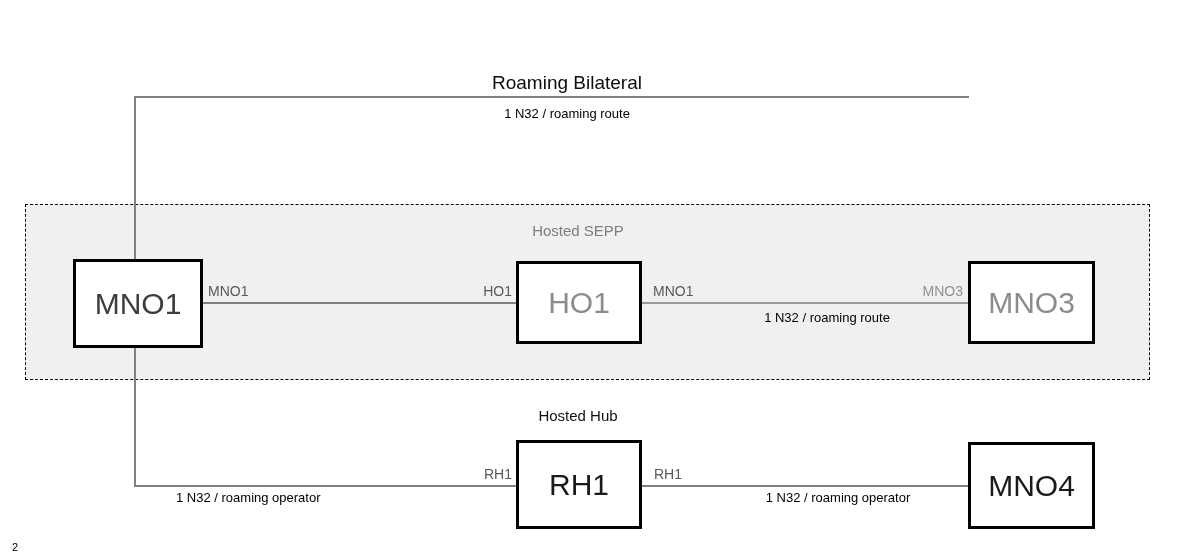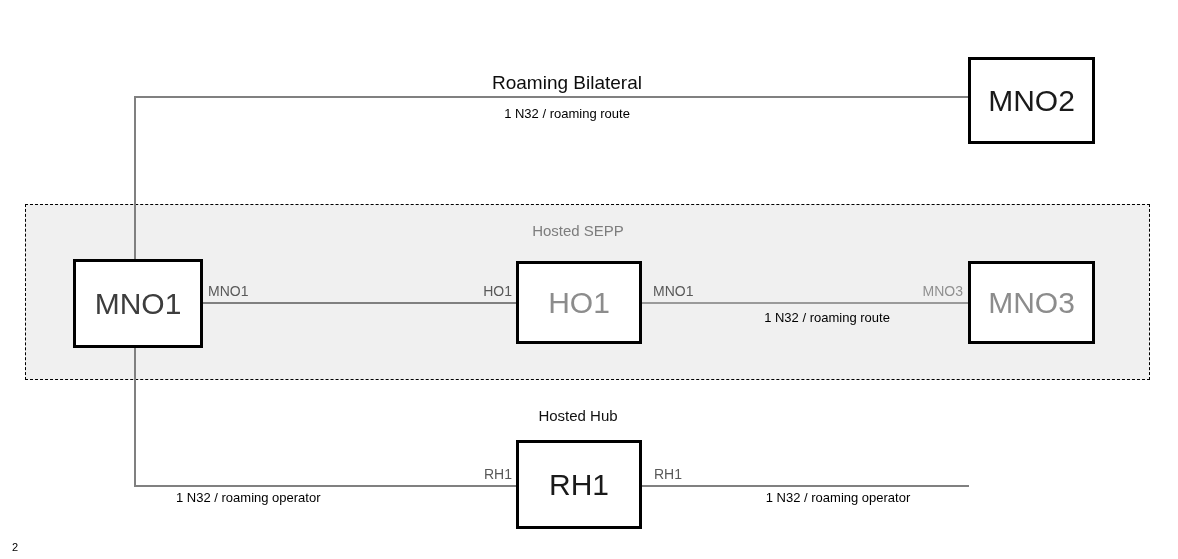--- a/index.html
+++ b/index.html
@@ -123,23 +123,20 @@
   <div class="group-box" style="left:25px; top:204px; width:1125px; height:176px;"></div>
 
   <div class="lbl title-big c" style="left:567px; top:72px;">Roaming Bilateral</div>
 
   <div class="lbl desc c" style="left:567px; top:106px;">1 N32 / roaming route</div>
 
   <div class="hline" style="left:134px; top:96px; width:835px;"></div>
 
   <div class="vline" style="left:134px; top:96px; height:164px;"></div>
 
-  <div class="node" style="left:968px; top:57px; width:127px; height:87px;">
-    <span class="node-label dark">MNO2</span>
-  </div>
 
   <div class="lbl caption dim c" style="left:578px; top:222px;">Hosted SEPP</div>
 
   <div class="node" style="left:73px; top:259px; width:130px; height:89px;">
     <span class="node-label">MNO1</span>
   </div>
 
   <div class="hline" style="left:203px; top:302px; width:314px;"></div>
   <div class="lbl tag mid" style="left:208px; top:283px;">MNO1</div>
   <div class="lbl tag mid r" style="left:512px; top:283px;">HO1</div>
@@ -166,16 +163,19 @@
   <div class="lbl desc" style="left:176px; top:490px;">1 N32 /  roaming operator</div>
 
   <div class="node" style="left:516px; top:440px; width:126px; height:89px;">
     <span class="node-label dark">RH1</span>
   </div>
 
   <div class="hline" style="left:641px; top:485px; width:328px;"></div>
   <div class="lbl tag mid" style="left:654px; top:466px;">RH1</div>
   <div class="lbl desc c" style="left:838px; top:490px;">1 N32 / roaming operator</div>
 
+  <div class="node" style="left:968px; top:442px; width:127px; height:87px;">
+    <span class="node-label dark">MNO4</span>
+  </div>
 
   <div class="page-num" style="left:12px; top:541px;">2</div>
 
 </div>
 
 </body></html>

